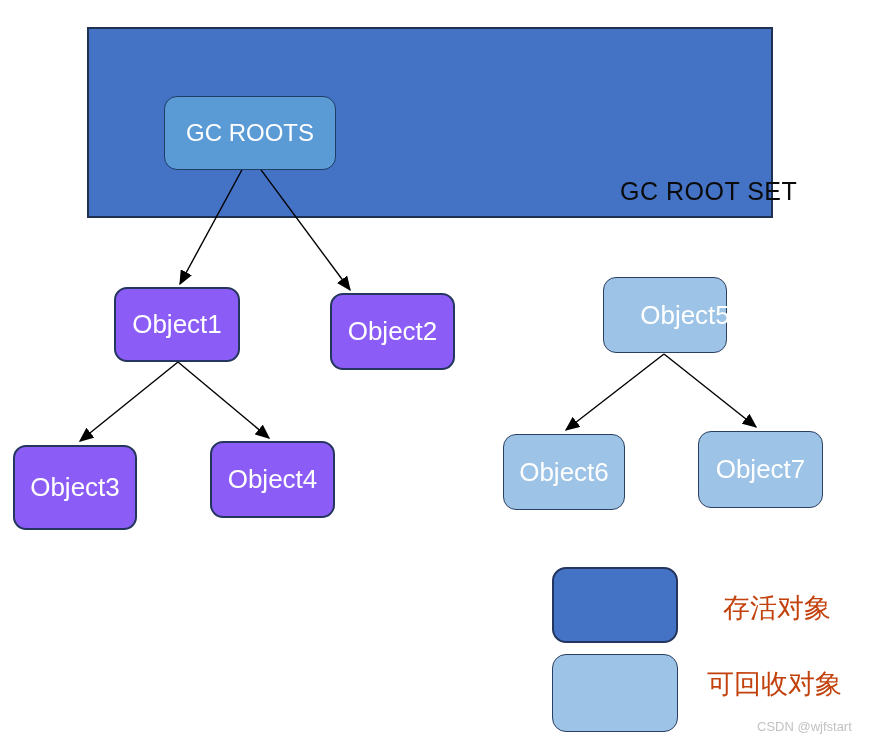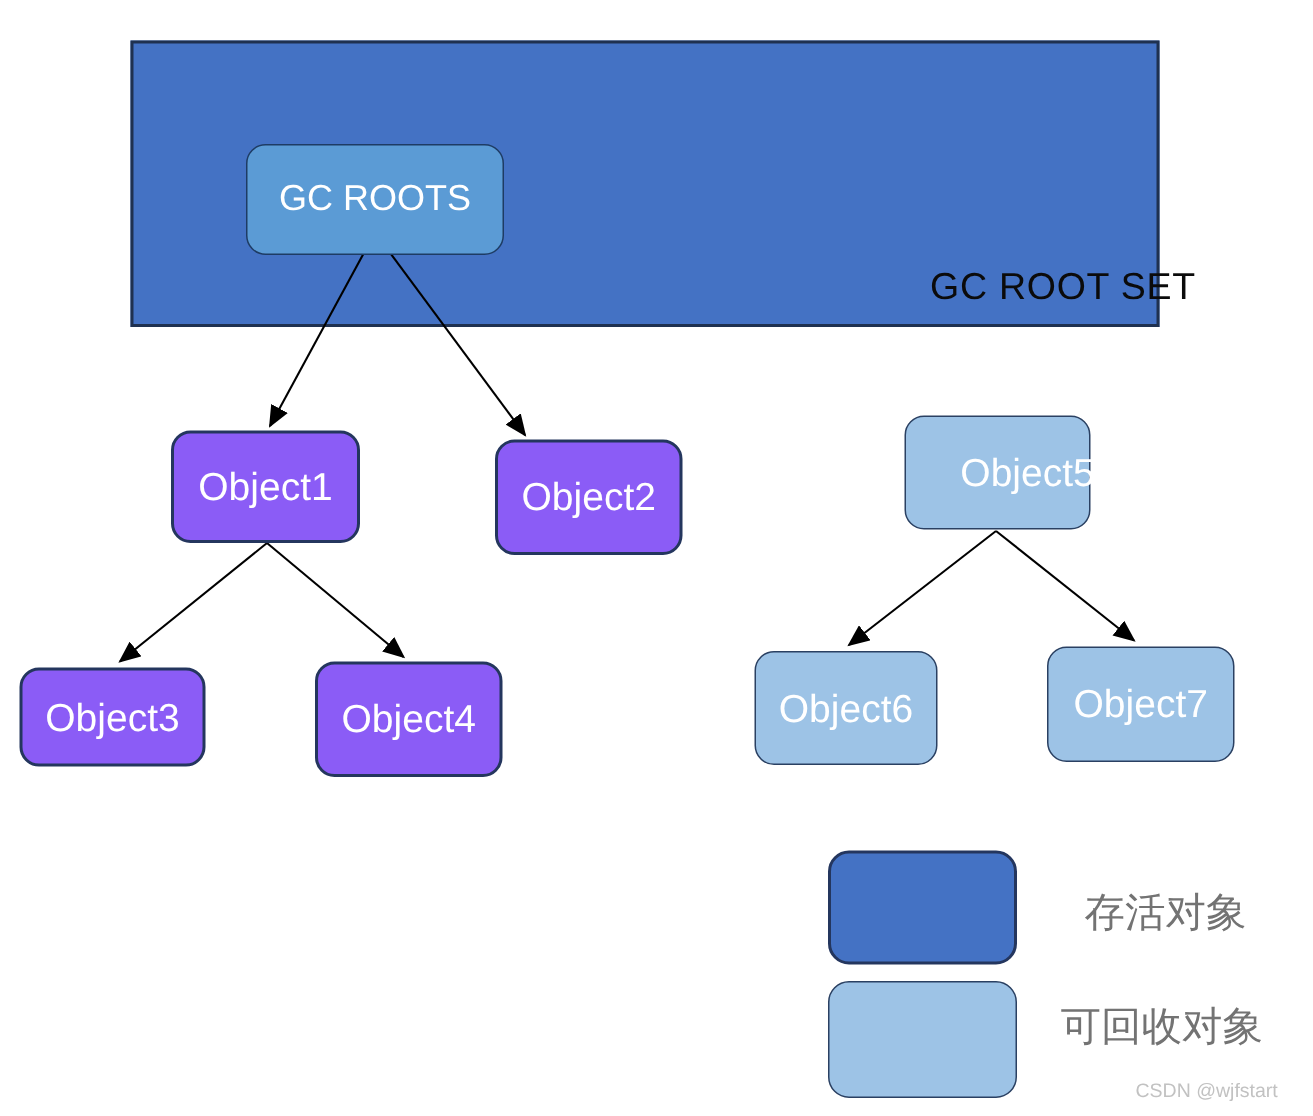--- a/index.html
+++ b/index.html
@@ -65,21 +65,21 @@
     background: #4472c4;
     border: 2px solid #24365e;
   }
   .legend-swatch.reclaimable {
     background: #9dc3e6;
     border: 1.5px solid #2a4062;
   }
   .legend-label {
     position: absolute;
     font-size: 27px;
-    color: #737373;
+    color: #c2410c;
     white-space: nowrap;
   }
   .watermark {
     position: absolute;
     left: 757px; top: 719px;
     font-size: 13px;
     color: #c2c2c2;
     white-space: nowrap;
   }
 </style>
@@ -104,21 +104,21 @@
     <line x1="664" y1="354" x2="566" y2="430" stroke="#000000" stroke-width="1.4" marker-end="url(#arrowhead)"></line>
     <line x1="664" y1="354" x2="756" y2="427" stroke="#000000" stroke-width="1.4" marker-end="url(#arrowhead)"></line>
   </svg>
 
   <div class="node rootbox" style="left:164px; top:96px; width:172px; height:74px;">GC ROOTS</div>
 
   <div class="node live" style="left:114px; top:287px; width:126px; height:75px;">Object1</div>
 
   <div class="node live" style="left:290px; top:293px; width:125px; height:77px;margin-left:40px;">Object2</div>
 
-  <div class="node live" style="left:13px; top:445px; width:124px; height:66px;">Object3</div>
+  <div class="node live" style="left:13px; top:445px; width:124px; height:85px;">Object3</div>
 
   <div class="node live" style="left:210px; top:441px; width:125px; height:77px;">Object4</div>
 
   <div class="node reclaimable" style="left:603px; top:277px; width:124px; height:76px;padding-left:40px;">Object5</div>
 
   <div class="node reclaimable" style="left:503px; top:434px; width:122px; height:76px;">Object6</div>
 
   <div class="node reclaimable" style="left:698px; top:431px; width:125px; height:77px;">Object7</div>
 
   <div class="legend-swatch live" style="left:552px; top:567px; width:126px; height:76px;"></div>

